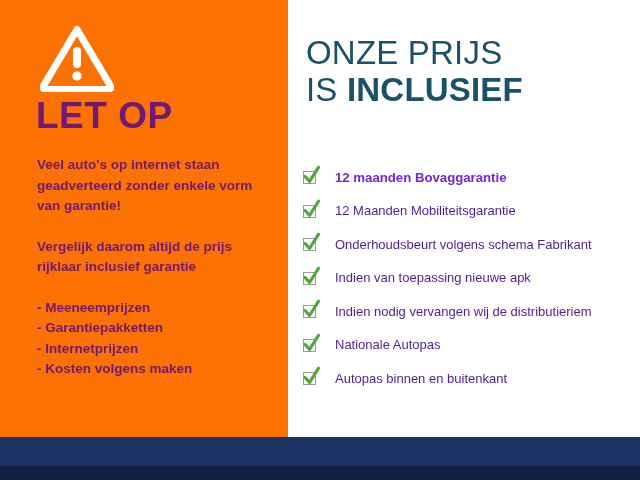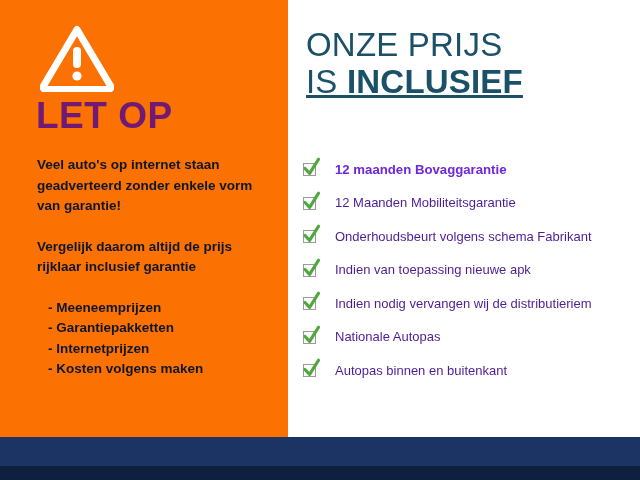--- a/index.html
+++ b/index.html
@@ -50,59 +50,59 @@
     letter-spacing: 0.5px;
     line-height: 42px;
     white-space: nowrap;
   }
 
   #left-body {
     position: absolute;
     left: 37px;
     top: 155px;
     width: 240px;
-    color: #0f172a;
+    color: #701a75;
     font-size: 13.5px;
     font-weight: bold;
     line-height: 20.5px;
   }
   #left-body .para {
     margin: 0 0 20px 0;
   }
   #left-body .bullet-list {
     list-style: none;
-    margin: 11px;
+    margin: 0;
     padding: 0;
   }
   #left-body .bullet-list li {
     white-space: nowrap;
   }
 
   
   #right-panel {
     position: absolute;
     left: 288px;
-    top: 0;
+    top: 8px;
     width: 352px;
     height: 386px;
     background: #ffffff;
   }
 
   #right-heading {
     position: absolute;
     left: 18px;
     top: 26px;
     color: #1a5068;
     font-size: 33px;
     line-height: 37px;
     letter-spacing: 0.2px;
     white-space: nowrap;
   }
   #right-heading .ln1 { font-weight: normal; display: block; }
-  #right-heading .ln2 { font-weight: normal; display: block; text-decoration: underline; }
+  #right-heading .ln2 { font-weight: normal; display: block; }
   #right-heading .ln2 b { font-weight: bold; }
 
   #feature-list {
     position: absolute;
     left: 14px;
     top: 153px;
     width: 336px;
   }
   .feature-row {
     position: relative;

